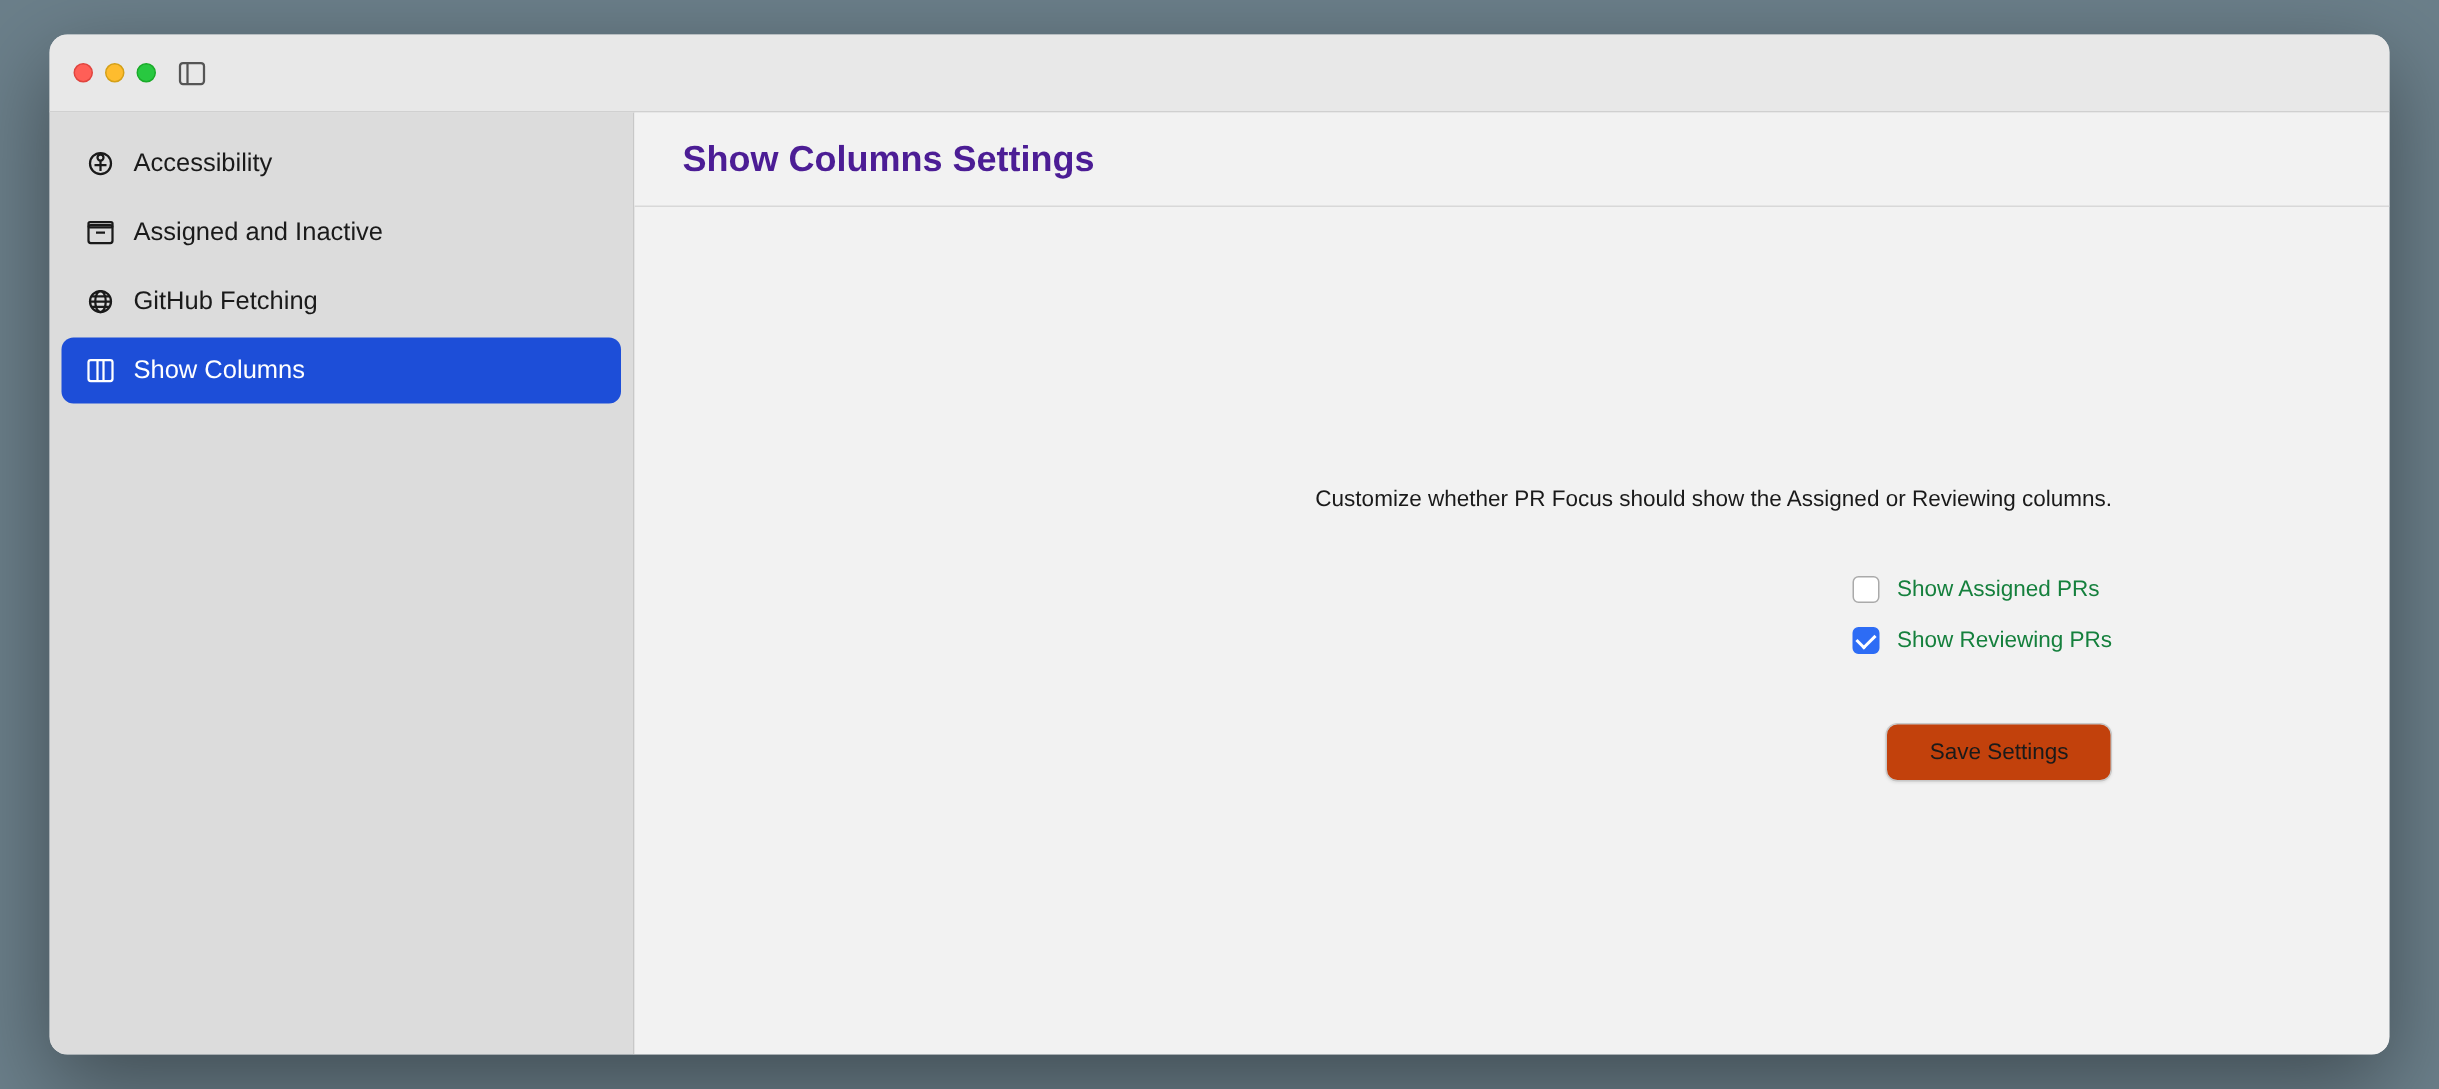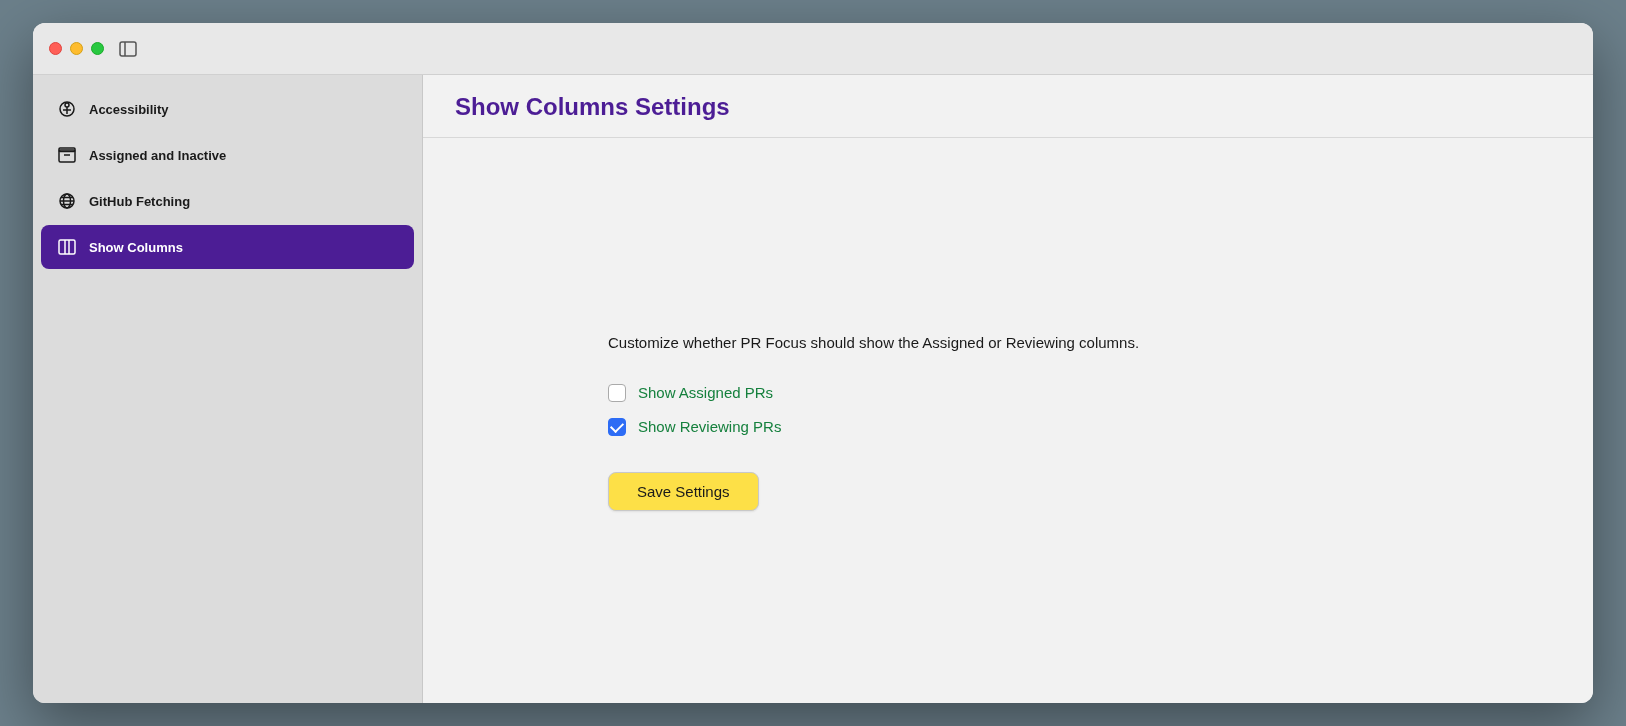--- a/index.html
+++ b/index.html
@@ -94,28 +94,27 @@
       border-right: 1px solid #c8c8c8;
     }
 
     .sidebar-item {
       display: flex;
       align-items: center;
       padding: 12px 16px;
       border-radius: 8px;
       cursor: pointer;
       gap: 12px;
-      font-size: 13px;
+      font-size: 17px;
       color: #1a1a1a;
       margin-bottom: 2px;
-      font-weight: bold;
     }
 
     .sidebar-item.active {
-      background: #4c1d95;
+      background: #1d4ed8;
       color: #ffffff;
     }
 
     .sidebar-item .icon {
       width: 20px;
       height: 20px;
       display: flex;
       align-items: center;
       justify-content: center;
       flex-shrink: 0;
@@ -149,22 +148,22 @@
     .main-body {
       flex: 1;
       display: flex;
       align-items: center;
       justify-content: center;
     }
 
     .settings-card {
       display: flex;
       flex-direction: column;
-      align-items: flex-start;
-      gap: 20px;
+      align-items: flex-end;
+      gap: 30px;
       max-width: 800px;
       width: 100%;
     }
 
     .description-text {
       text-align: center;
       font-size: 15px;
       line-height: 1.7;
       color: #1a1a1a;
     }
@@ -216,21 +215,21 @@
 
     .checkbox-label {
       font-size: 15px;
       color: #15803d;
     }
 
     .save-button {
       margin-top: 16px;
       padding: 10px 28px;
       font-size: 15px;
-      background: #fde047;
+      background: #c2410c;
       border: 1px solid #c8c8c8;
       border-radius: 8px;
       cursor: pointer;
       color: #1a1a1a;
       font-family: inherit;
       box-shadow: 0 1px 2px rgba(0,0,0,0.08);
     }
   </style>
 </head>
 <body>

